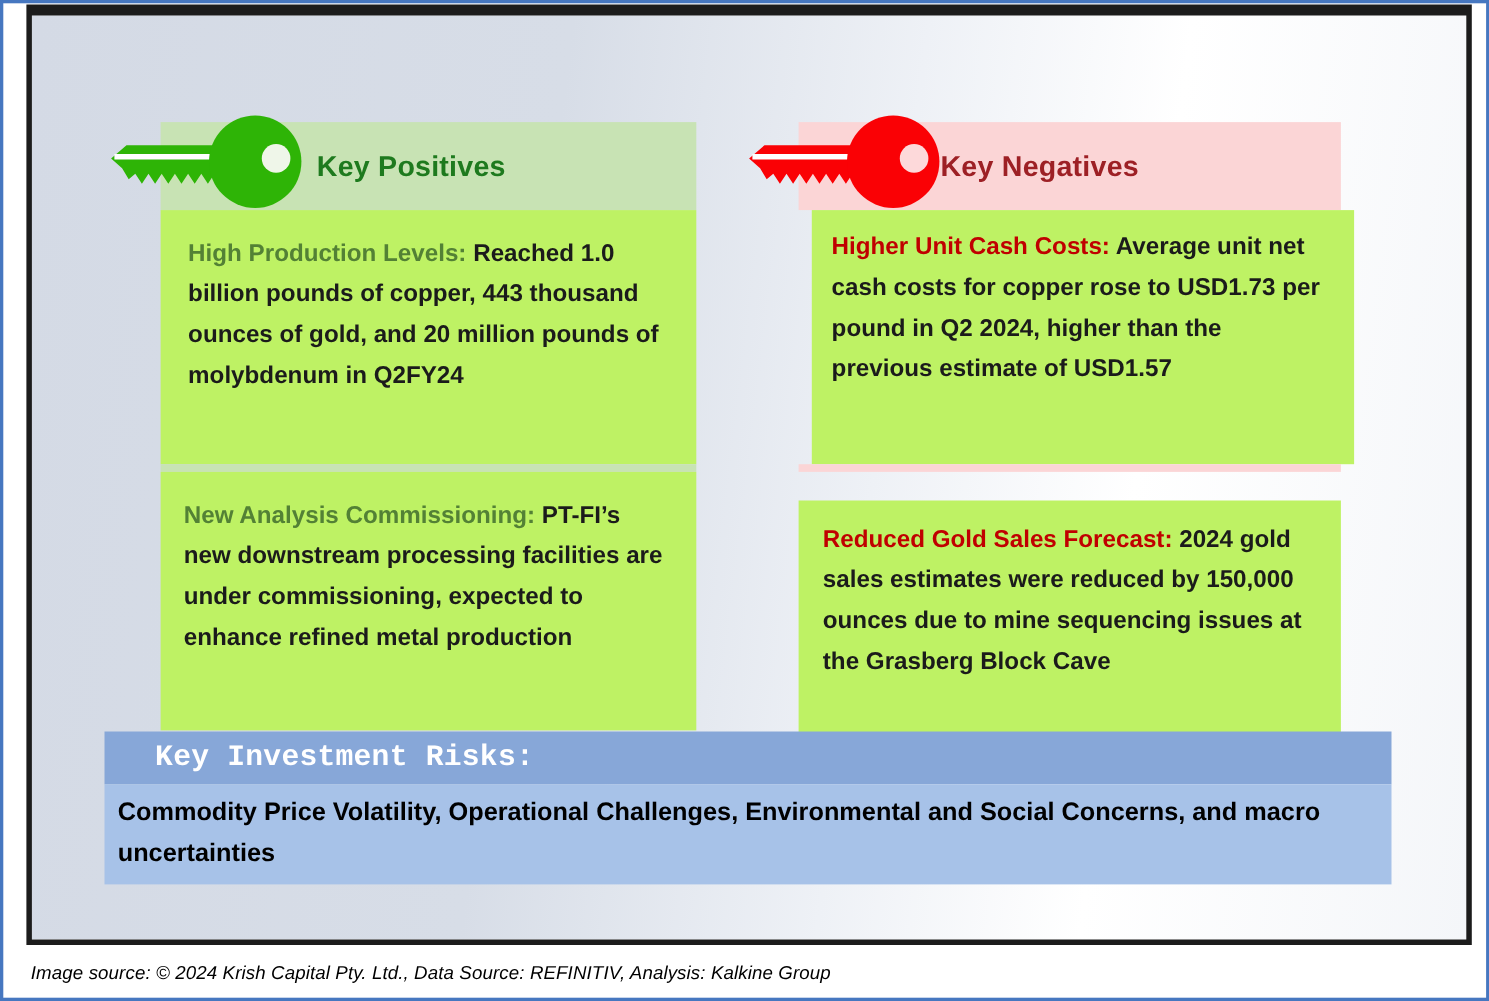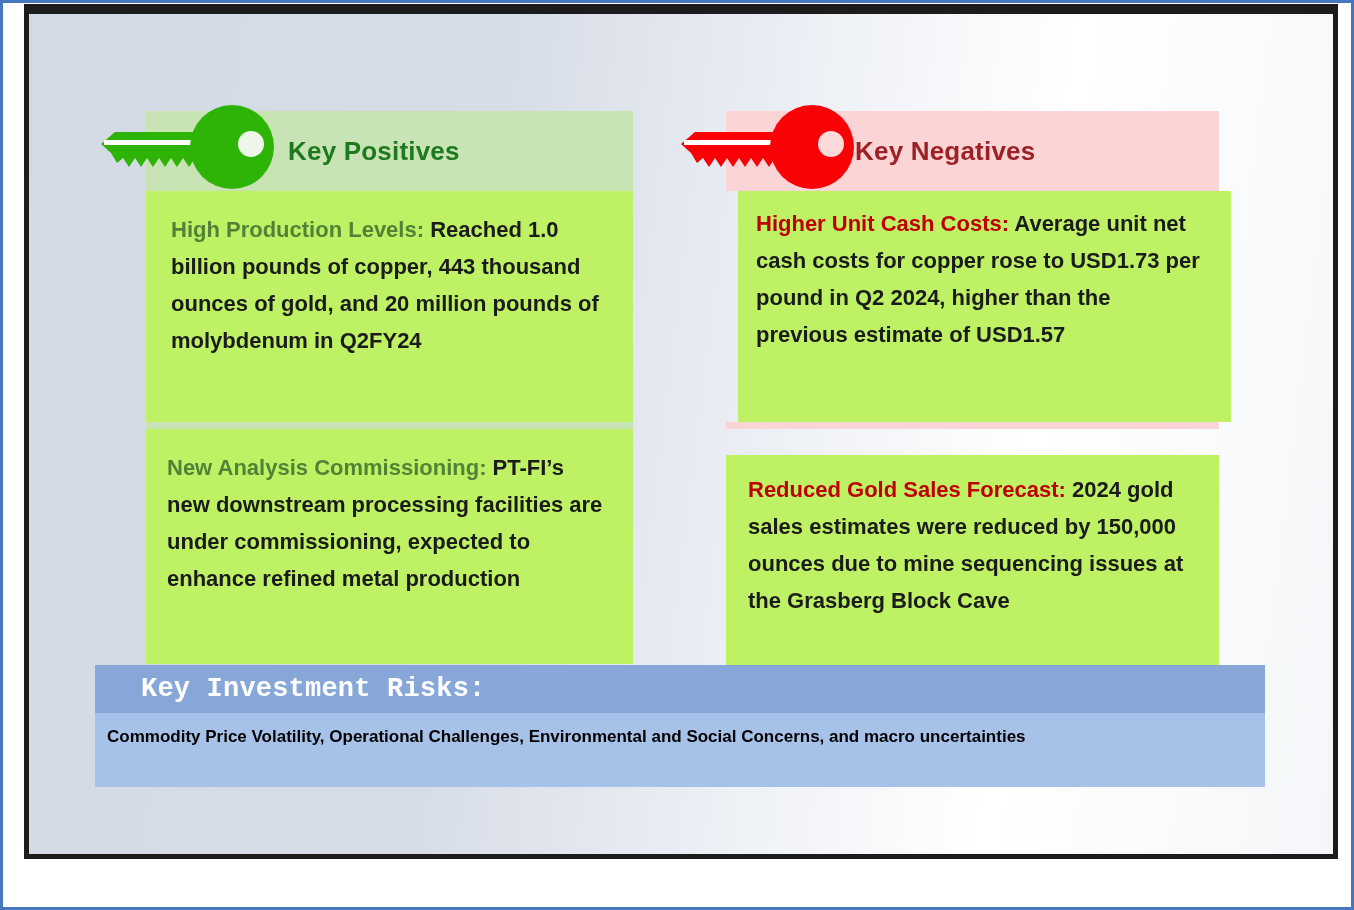--- a/index.html
+++ b/index.html
@@ -51,21 +51,21 @@
   .neg-block-2{left:723px;top:452px;width:493px;height:235px;padding:16px 25px 0 22px;}
   .divider{position:absolute;height:7px;}
   .divider-positives{left:143px;top:419px;width:487px;background:var(--positive-band);}
   .divider-negatives{left:723px;top:419px;width:493px;background:var(--negative-band);}
   .positives-label{color:var(--positive-label);}
   .negatives-label{color:var(--negative-label);}
   .risks{position:absolute;left:92px;top:662px;width:1170px;}
   .risks-header{background:var(--risk-header-bg);height:48px;display:flex;align-items:center;
     padding-left:46px;color:#ffffff;font-size:27px;font-weight:bold;letter-spacing:0.2px;font-family:Liberation Mono, monospace;}
   .risks-body{background:var(--risk-body-bg);min-height:74px;padding:5px 44px 10px 12px;
-    color:#000;font-size:17px;font-weight:bold;line-height:38px;}
+    color:#000;font-size:23px;font-weight:bold;line-height:38px;}
   .footer-caption{position:absolute;left:25px;top:872px;font-size:17px;font-style:italic;
     color:#000;letter-spacing:0.1px;}
 </style>
 </head>
 <body>
 
 <div class="canvas">
   <div class="frame"></div>
 
   <div class="band band-positives"></div>
@@ -100,13 +100,14 @@
   <div class="divider divider-negatives"></div>
   <div class="card-block neg-block-2">
     <span class="negatives-label">Reduced Gold Sales Forecast:</span><span> 2024 gold sales estimates were reduced by 150,000 ounces due to mine sequencing issues at the Grasberg Block Cave</span>
   </div>
 
   <div class="risks">
     <div class="risks-header">Key Investment Risks:</div>
     <div class="risks-body">Commodity Price Volatility, Operational Challenges, Environmental and Social Concerns, and macro uncertainties</div>
   </div>
 
+  <div class="footer-caption">Image source: © 2024 Krish Capital Pty. Ltd., Data Source: REFINITIV, Analysis: Kalkine Group</div>
 </div>
 
 </body></html>

